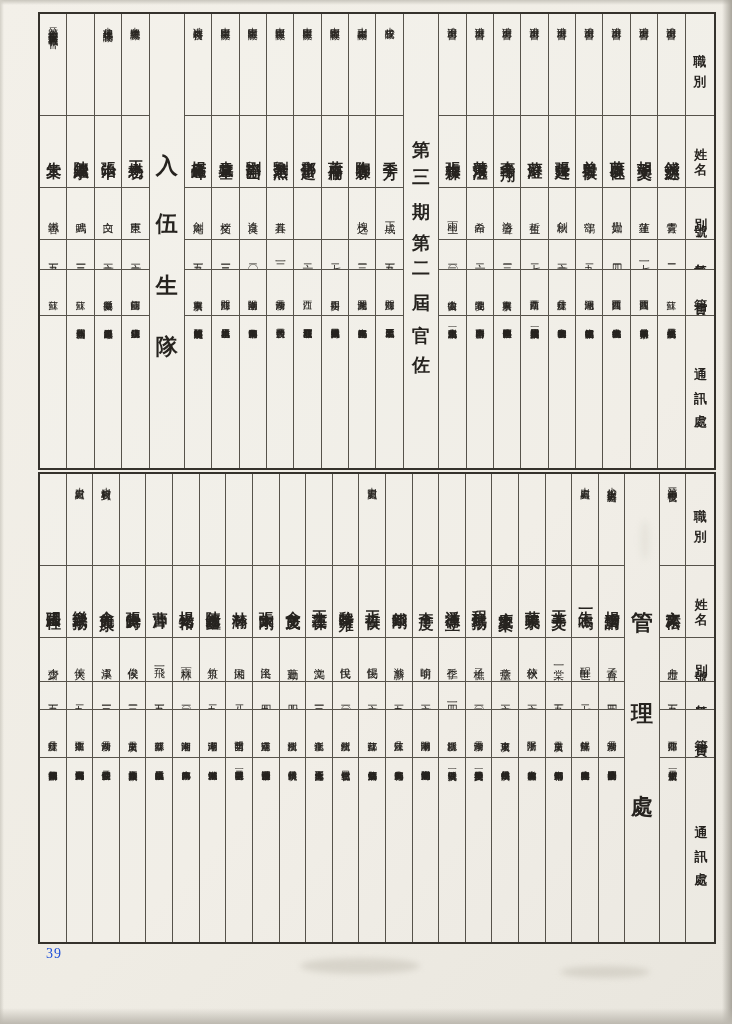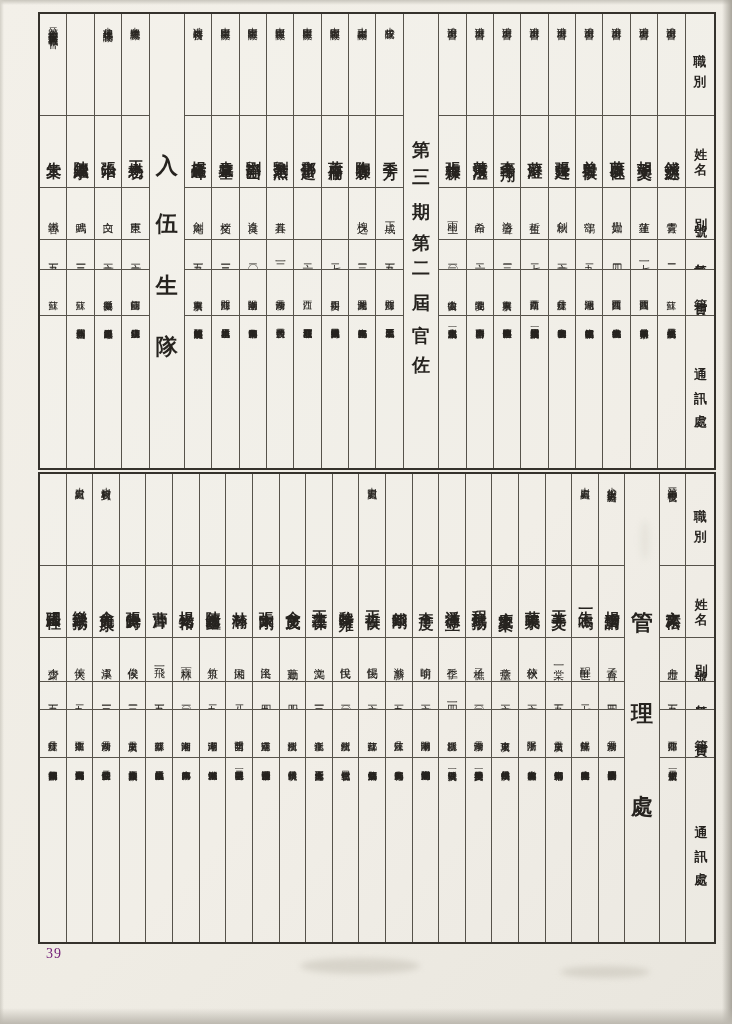--- a/index.html
+++ b/index.html
@@ -56,21 +56,21 @@
 
   .section-title{
     writing-mode:vertical-rl;text-orientation:upright;
     height:100%;display:flex;align-items:center;justify-content:center;
     font-weight:700;
   }
   .sec-3{font-size:22px;letter-spacing:92px;padding-top:46px;}
   .sec-4{font-size:22px;letter-spacing:60px;padding-top:30px;}
   .sec-8{font-size:18px;letter-spacing:31px;padding-top:15px;}
 
-  .page-num{position:absolute;left:46px;top:946px;font-size:14px;color:#701a75;letter-spacing:1px;}
+  .page-num{position:absolute;left:46px;top:946px;font-size:14px;color:#1d4ed8;letter-spacing:1px;}
 </style>
 </head>
 <body>
 
 <div class="edge-top"></div>
 <div class="edge-left"></div>
 <div class="edge-right"></div>
 <div class="edge-bottom"></div>
 <div class="smudge sm1"></div>
 <div class="smudge sm2"></div>

